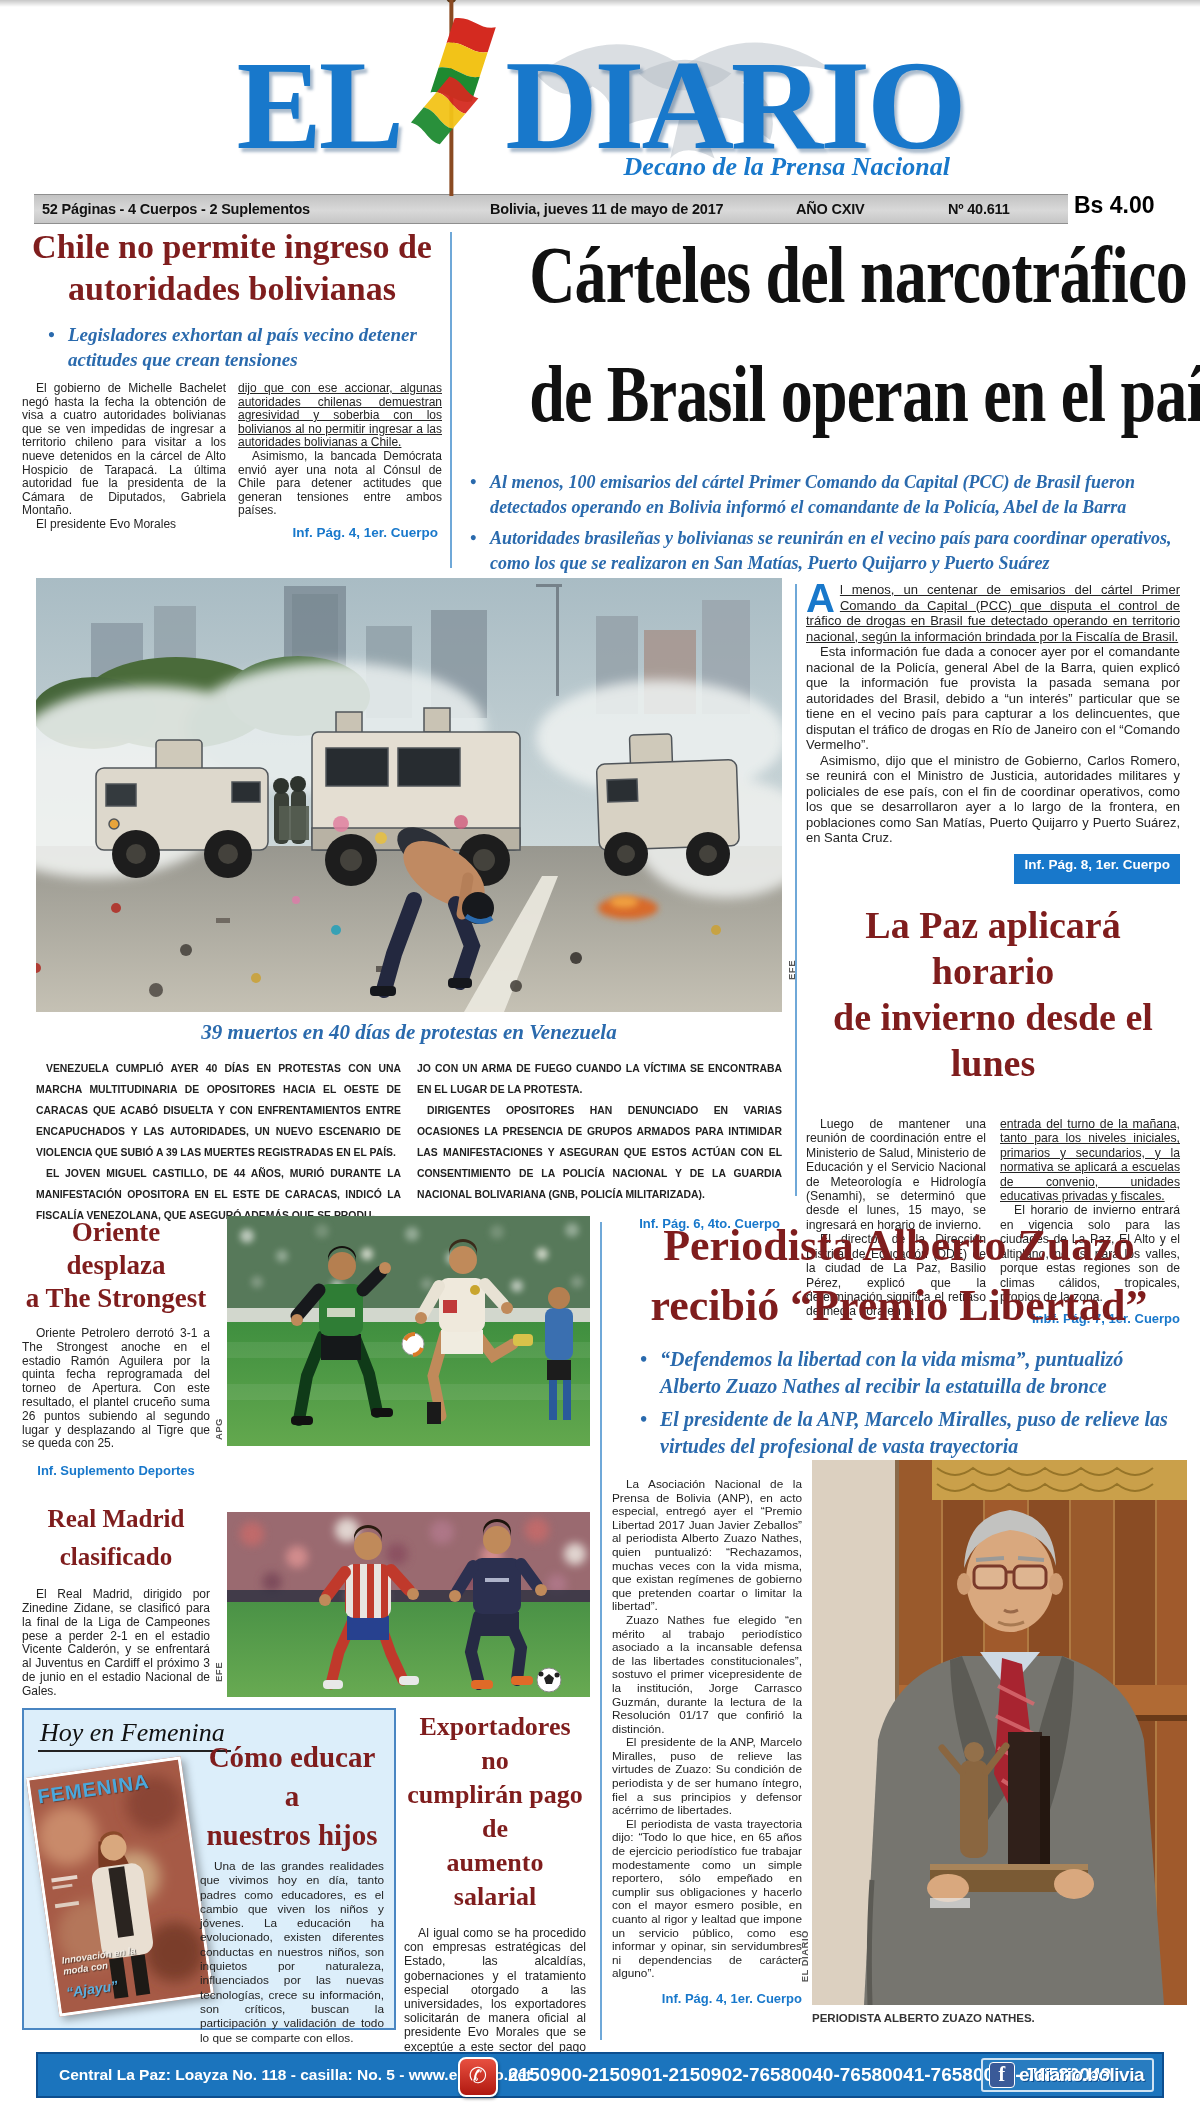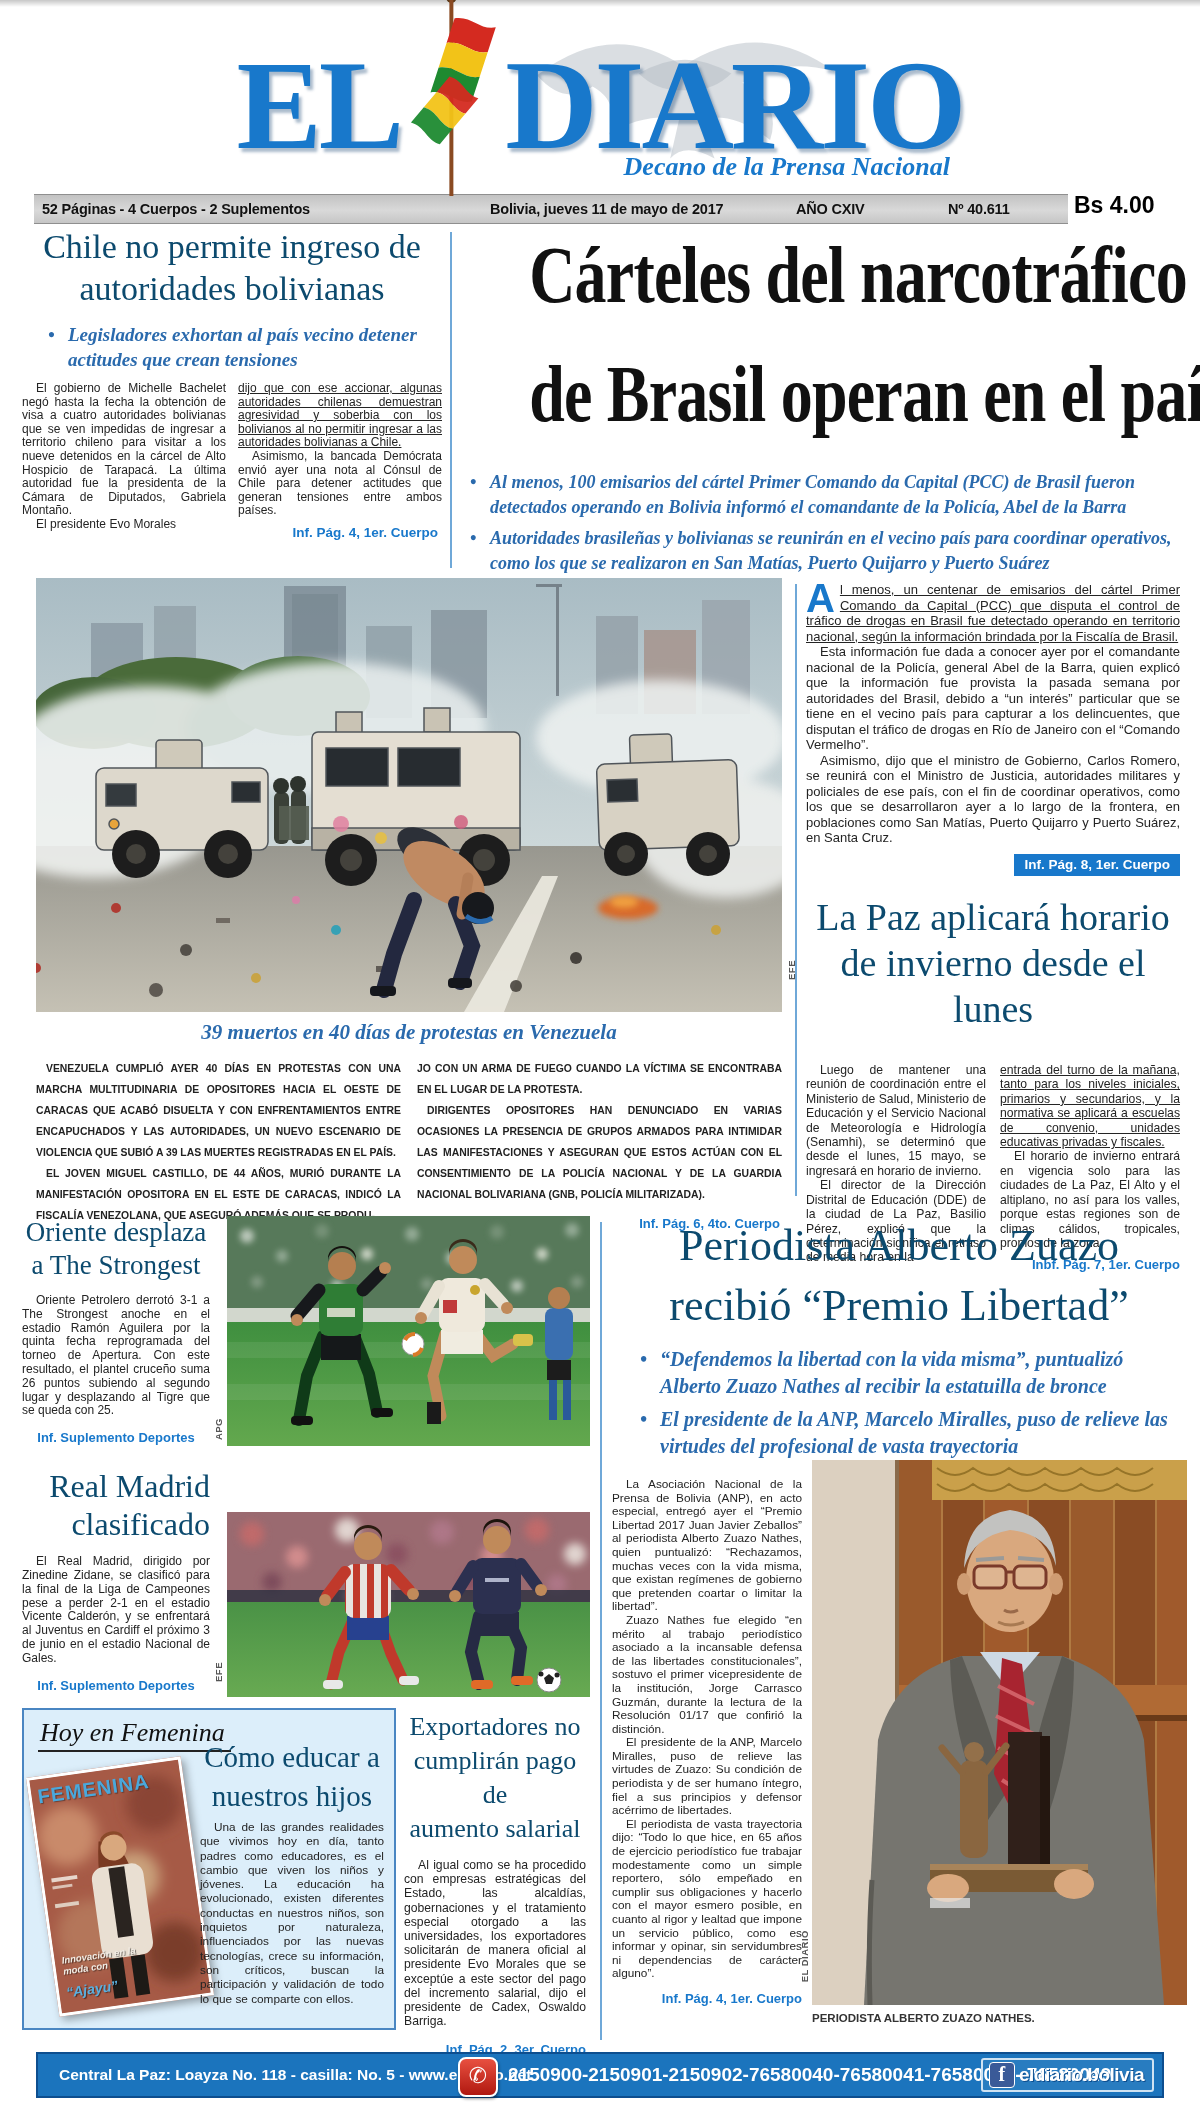--- a/index.html
+++ b/index.html
@@ -24,21 +24,21 @@
   
   .infobar{position:absolute;left:34px;top:194px;width:1034px;height:28px;
         background:linear-gradient(#c2c2c2,#d9d9d9 55%,#c6c6c6);
         border-top:1px solid #8f8f8f;border-bottom:1px solid #8f8f8f;}
   .infobar span{position:absolute;top:50%;transform:translateY(-50%);
         font-weight:700;font-size:14.5px;letter-spacing:-0.2px;color:#111;white-space:nowrap;}
   .ib-pages{left:8px;} .ib-date{left:456px;} .ib-year{left:762px;} .ib-num{left:914px;}
   .price{position:absolute;left:1074px;top:192px;font-weight:700;font-size:23px;color:#000;}
 
   
-  .serifh{font-family:"Liberation Serif","DejaVu Serif",serif;font-weight:400;color:#0c4a6e;}
+  .serifh{font-family:"Liberation Serif","DejaVu Serif",serif;font-weight:700;color:#7f1d1d;}
   .vline{position:absolute;width:2px;background:#6fa8d8;}
   .bd{font-size:12px;line-height:13.6px;text-align:justify;color:#242424;}
   .bd p{margin:0;text-indent:14px;}
   .bd p.noind{text-indent:0;text-decoration:underline;}
   .ref{color:#1878cb;font-weight:700;}
   .lead{font-family:"Liberation Serif","DejaVu Serif",serif;font-style:italic;font-weight:700;
         color:#2a6aad;}
   .lead li{list-style:none;position:relative;padding-left:22px;margin:0 0 6px 0;}
   .lead li::before{content:"•";position:absolute;left:2px;top:0;}
   .vcred{position:absolute;writing-mode:vertical-rl;transform:rotate(180deg);
@@ -77,31 +77,31 @@
 
   .vd-mid{left:795px;top:584px;height:612px;}
 
   
   .pcc{position:absolute;left:806px;top:582px;width:374px;}
   .pcc .bd{font-size:13px;line-height:15.5px;}
   .dropcap{float:left;font-size:40px;line-height:30px;font-weight:700;color:#1878cb;
         margin:1px 5px 0 0;}
   .badge-row{text-align:right;margin-top:8px;}
   .badge{display:inline-block;background:#1878cb;color:#fff;font-weight:700;
-        font-size:13.5px;padding:3px 10px 4px;}
+        font-size:13.5px;padding:3px 10px 12px;}
   .lapaz-h{margin-top:18px;font-size:38px;line-height:46px;text-align:center;}
   .lapaz-cols{display:flex;gap:14px;margin-top:14px;}
   .lapaz-cols .col{width:180px;}
   .lapaz-cols .bd{font-size:12.2px;line-height:14.4px;}
   .lapaz-refrow{text-align:right;font-size:13px;margin-top:8px;}
 
   
   .sportcol{position:absolute;left:22px;top:1216px;width:188px;}
   .sportcol h3{margin:0;font-size:27px;line-height:33px;text-align:center;}
-  .sportcol h3.rm{font-size:32px;line-height:38px;margin-top:22px;text-align:right;}
+  .sportcol h3.rm{font-size:25px;line-height:38px;margin-top:22px;}
   .sportcol .bd{margin-top:12px;font-size:12px;line-height:13.8px;}
   .sportcol .refrow{text-align:center;font-size:13px;margin-top:12px;}
   .ph-soc1{left:227px;top:1216px;width:363px;height:230px;}
   .ph-soc2{left:227px;top:1512px;width:363px;height:185px;}
   .cred-apg{left:213px;top:1418px;}
   .cred-efe2{left:213px;top:1662px;}
 
   .vd-sport{left:600px;top:1222px;height:818px;}
 
   

